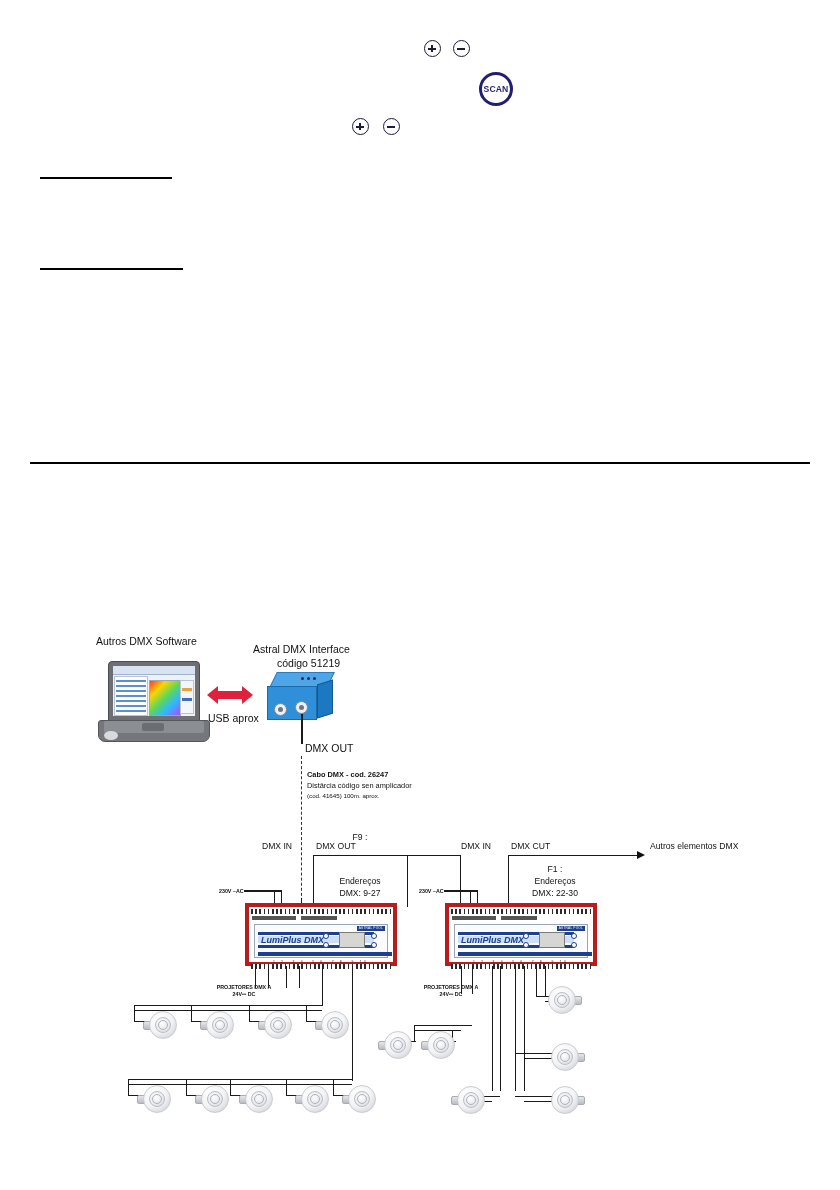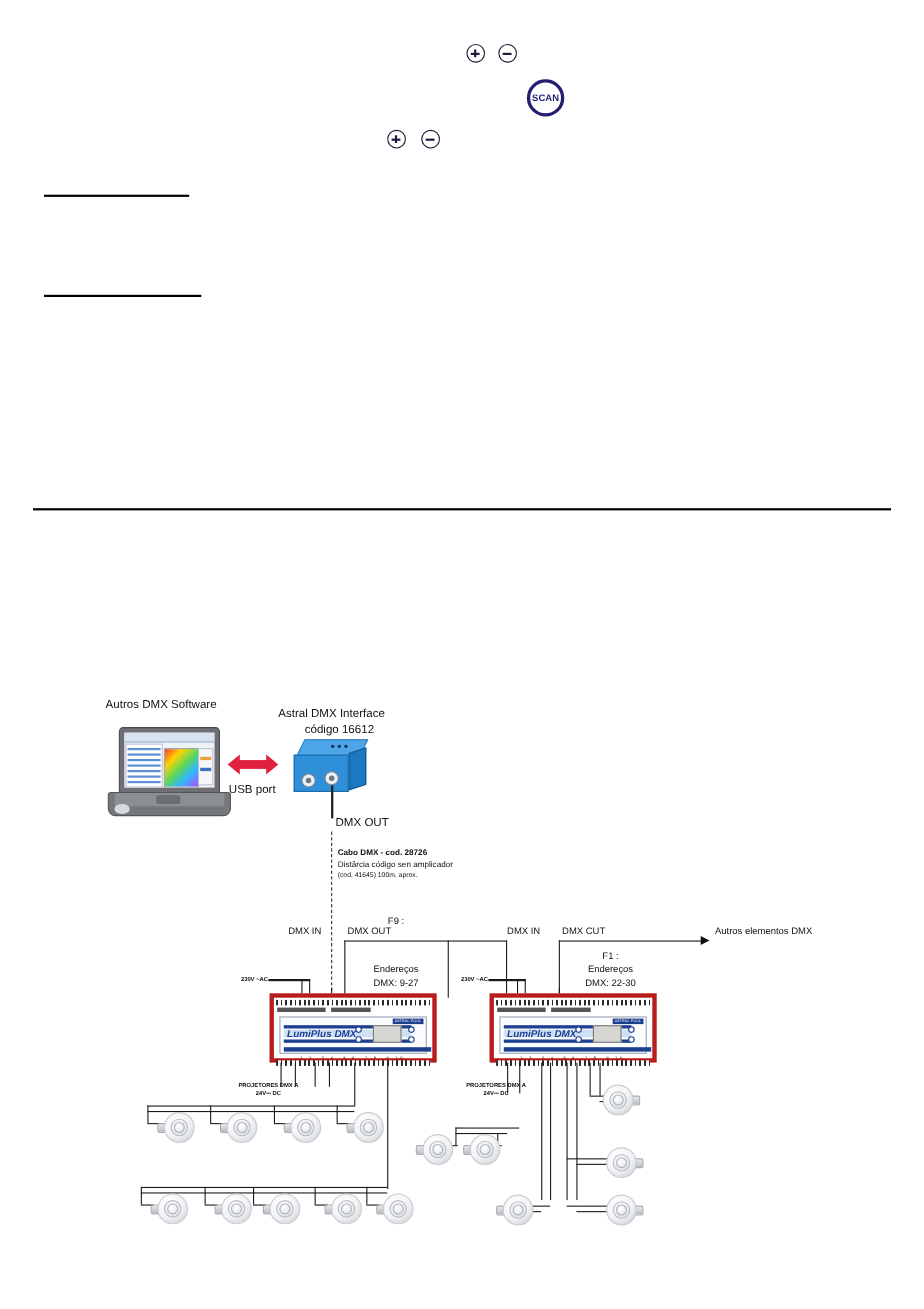--- a/index.html
+++ b/index.html
@@ -140,21 +140,21 @@
   <div class="pmicon minus" style="left:383px;top:118px;"></div>
 
   <div class="rule" style="left:40px;top:177px;width:132px;height:2px;"></div>
   <div class="rule" style="left:40px;top:268px;width:143px;height:2px;"></div>
   <div class="rule" style="left:30px;top:462px;width:780px;height:2px;"></div>
 
   <div class="abs" style="left:0;top:0;width:840px;height:1190px;">
 
     <div class="dtxt t11" style="left:96px;top:635px;">Autros DMX Software</div>
     <div class="dtxt t11" style="left:253px;top:643px;">Astral DMX Interface</div>
-    <div class="dtxt t11" style="left:277px;top:657px;">código 16612</div>
+    <div class="dtxt t11" style="left:277px;top:657px;">código 51219</div>
 
     <div class="laptop" style="left:98px;top:661px;width:112px;height:82px;">
       <div class="lt-screen">
         <div class="lt-disp">
           <div class="app-top"></div>
           <div class="app-l"></div>
           <div class="app-sw" style="top:14px;"></div>
           <div class="app-sw" style="top:19px;"></div>
           <div class="app-sw" style="top:24px;"></div>
           <div class="app-sw" style="top:29px;"></div>
@@ -171,21 +171,21 @@
       <div class="lt-base2"></div>
       <div class="lt-pad"></div>
       <div class="lt-mouse"></div>
     </div>
 
     <div class="usbarrow" style="left:207px;top:686px;">
       <div class="hL"></div>
         <div class="bar"></div>
         <div class="hR"></div>
     </div>
-    <div class="dtxt t11" style="left:208px;top:712px;">USB port</div>
+    <div class="dtxt t11" style="left:208px;top:712px;">USB aprox</div>
 
     <div class="ifacewrap" style="left:267px;top:672px;width:70px;height:50px;">
       <div class="if-top"></div>
       <div class="if-side"></div>
       <div class="if-front"></div>
       <div class="if-led" style="left:34px;top:5px;"></div>
       <div class="if-led" style="left:40px;top:5px;"></div>
       <div class="if-led" style="left:46px;top:5px;"></div>
       <div class="if-port" style="left:7px;top:31px;">
           <i></i>
@@ -193,21 +193,21 @@
       <div class="if-port" style="left:28px;top:29px;">
           <i></i>
         </div>
     </div>
 
     <div class="wire wv" style="left:301px;top:714px;height:30px;width:1.5px;"></div>
     <div class="dtxt t11" style="left:305px;top:742px;">DMX OUT</div>
 
     <div class="dashv" style="left:301px;top:756px;height:150px;"></div>
 
-    <div class="dtxt t8 bold" style="left:307px;top:770px;">Cabo DMX - cod. 28726</div>
+    <div class="dtxt t8 bold" style="left:307px;top:770px;">Cabo DMX - cod. 26247</div>
     <div class="dtxt t8" style="left:307px;top:781px;">Distârcia código sen amplicador</div>
     <div class="dtxt t7" style="left:307px;top:792px;">(cod. 41645) 100m. aprox.</div>
 
     <div class="dtxt t9" style="left:262px;top:841px;">DMX IN</div>
     <div class="dtxt t9" style="left:316px;top:841px;">DMX OUT</div>
 
     <div class="wire wh" style="left:313px;top:855px;width:95px;height:1.4px;"></div>
     <div class="wire wv" style="left:313px;top:855px;height:52px;width:1.4px;"></div>
     <div class="wire wv" style="left:407px;top:855px;height:52px;width:1.4px;"></div>
 

